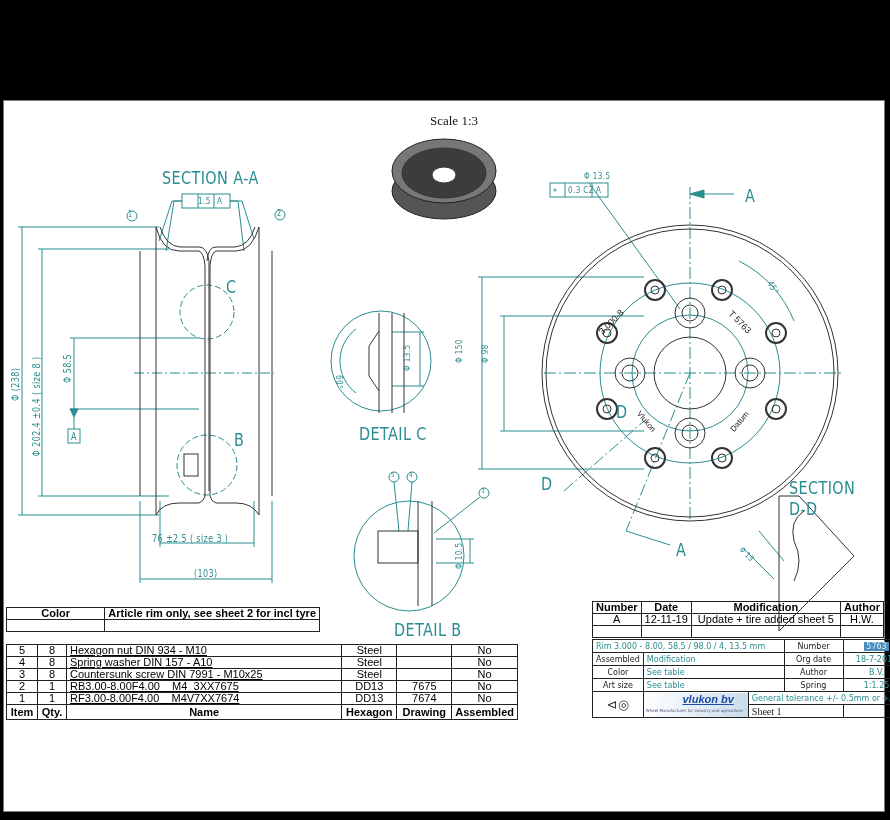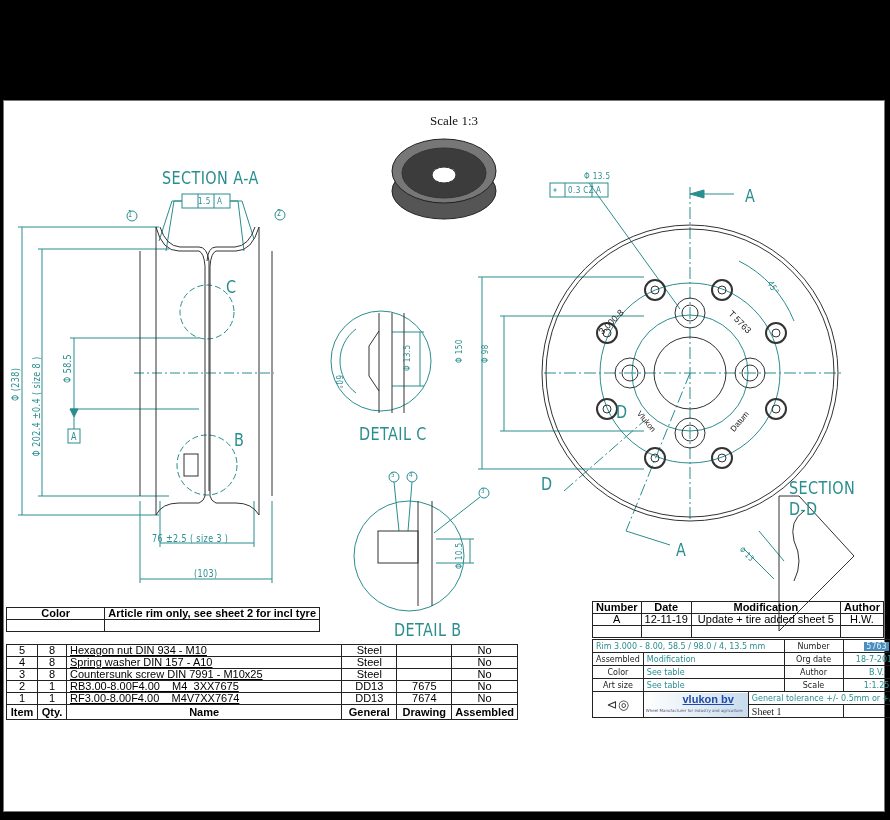--- a/index.html
+++ b/index.html
@@ -18,21 +18,21 @@
   #parts-table td.name { text-align:left;text-decoration:underline; }
   #parts-table tr.header td { font-weight:bold; height:14px; }
   #mod-table { left:588px; top:500px; width:292px; font-size:11px; }
   #mod-table td { text-align:center; }
   #mod-table tr.header td { font-weight:bold; }
   #title-block { left:588px; top:538px; width:292px; font-size:9px; }
   #title-block td { color:#2a8d8f; font-family:"DejaVu Sans", sans-serif; font-size:8px; height:12px; }
   #title-block td.lbl { color:#222; text-align:center; }
   #title-block td.val { text-align:center; }
   .logo { position:relative; height:24px; background:linear-gradient(90deg,#fff 0%, #c8dced 100%); }
-  .logo-name { position:absolute; right:14px; top:1px; font-weight:bold; font-size:11px; color:#1f4aa8; text-decoration:underline; font-family:"Liberation Sans", sans-serif; }
+  .logo-name { position:absolute; right:14px; top:1px; font-style:italic; font-weight:bold; font-size:11px; color:#1f4aa8; text-decoration:underline; font-family:"Liberation Sans", sans-serif; }
   .logo-tag { position:absolute; left:2px; bottom:1px; font-size:4px; color:#557; }
   .label-big { position:absolute; font-family:"DejaVu Sans", sans-serif; color:#2a8d8f; letter-spacing:0.5px; transform:scaleX(0.8); transform-origin:left top; }
 </style>
 </head>
 <body>
 
 <div id="sheet">
 
   <div class="scale-title">Scale 1:3</div>
 
@@ -277,21 +277,21 @@
       <td>1</td>
       <td class="name" style="white-space:pre;">RF3.00-8.00F4.00    M4V7XX7674</td>
       <td>DD13</td>
       <td>7674</td>
       <td>No</td>
     </tr>
     <tr class="header">
       <td>Item</td>
       <td>Qty.</td>
       <td>Name</td>
-      <td>General</td>
+      <td>Hexagon</td>
       <td>Drawing</td>
       <td>Assembled</td>
     </tr>
   </tbody>
     </table>
 
   <table id="mod-table">
     <tbody>
         <tr class="header">
       <td style="width:40px;">Number</td>
@@ -329,21 +329,21 @@
     </tr>
     <tr>
       <td class="lbl">Color</td>
       <td colspan="2">See table</td>
       <td class="lbl">Author</td>
       <td class="val">B.V.</td>
     </tr>
     <tr>
       <td class="lbl">Art size</td>
       <td colspan="2">See table</td>
-      <td class="lbl">Scale</td>
+      <td class="lbl">Spring</td>
       <td class="val">1:1.25</td>
     </tr>
     <tr>
       <td rowspan="2" class="lbl" style="font-size:13px;color:#333;">⊲◎</td>
       <td rowspan="2" style="padding:0;width:104px;">
         <div class="logo">
           <span class="logo-name">vlukon bv</span>
           <span class="logo-tag">Wheel Manufacturer for industry and agriculture</span>
         </div>
       </td>

